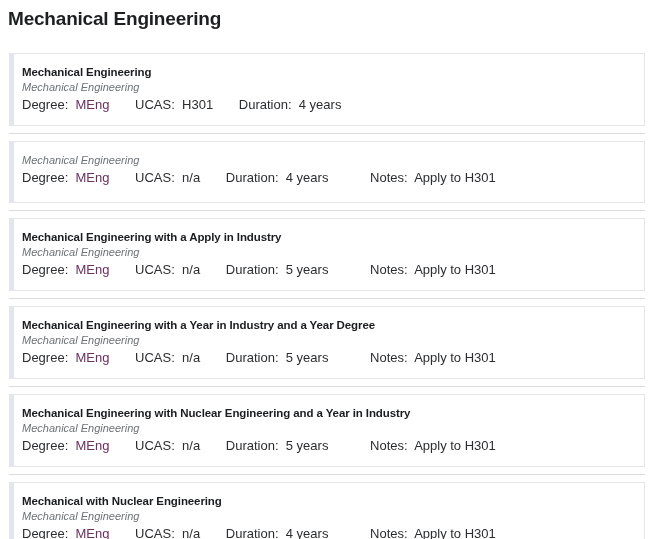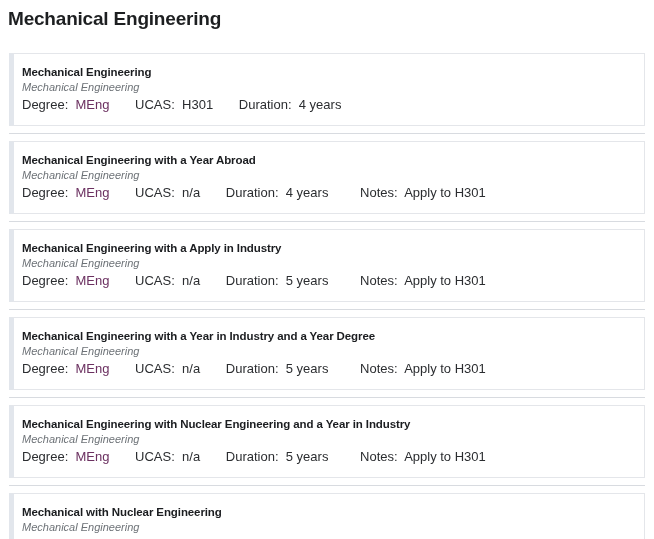--- a/index.html
+++ b/index.html
@@ -88,21 +88,21 @@
   .meta-item {
     display: inline-block;
     margin-right: 22px;
   }
   .meta-item:last-child { margin-right: 0; }
 
   .meta-label { color: #2b2d30; }
   .meta-value { color: #2b2d30; }
   .meta-value.degree { color: #6b3060; }
 
-  .meta-item.notes { margin-left: 6px; }
+  .meta-item.notes { margin-left: 16px; }
 </style>
 </head>
 <body>
 
 <div class="page">
 
   <h1 class="page-title">Mechanical Engineering</h1>
 
   <div class="card-first-spacer"></div>
 
@@ -121,21 +121,20 @@
       </span>
       <span class="meta-item">
         <span class="meta-label">Duration:&nbsp;</span>
         <span class="meta-value">4 years</span>
       </span>
       
     </div>
   </div>
 <hr class="card-sep">
   <div class="course-card">
-    <div class="course-name">Mechanical Engineering with a Year Abroad</div>
     <div class="course-dept">Mechanical Engineering</div>
     <div class="course-meta">
       <span class="meta-item">
         <span class="meta-label">Degree:&nbsp;</span>
         <span class="meta-value degree">MEng</span>
       </span>
       <span class="meta-item">
         <span class="meta-label">UCAS:&nbsp;</span>
         <span class="meta-value">n/a</span>
       </span>

